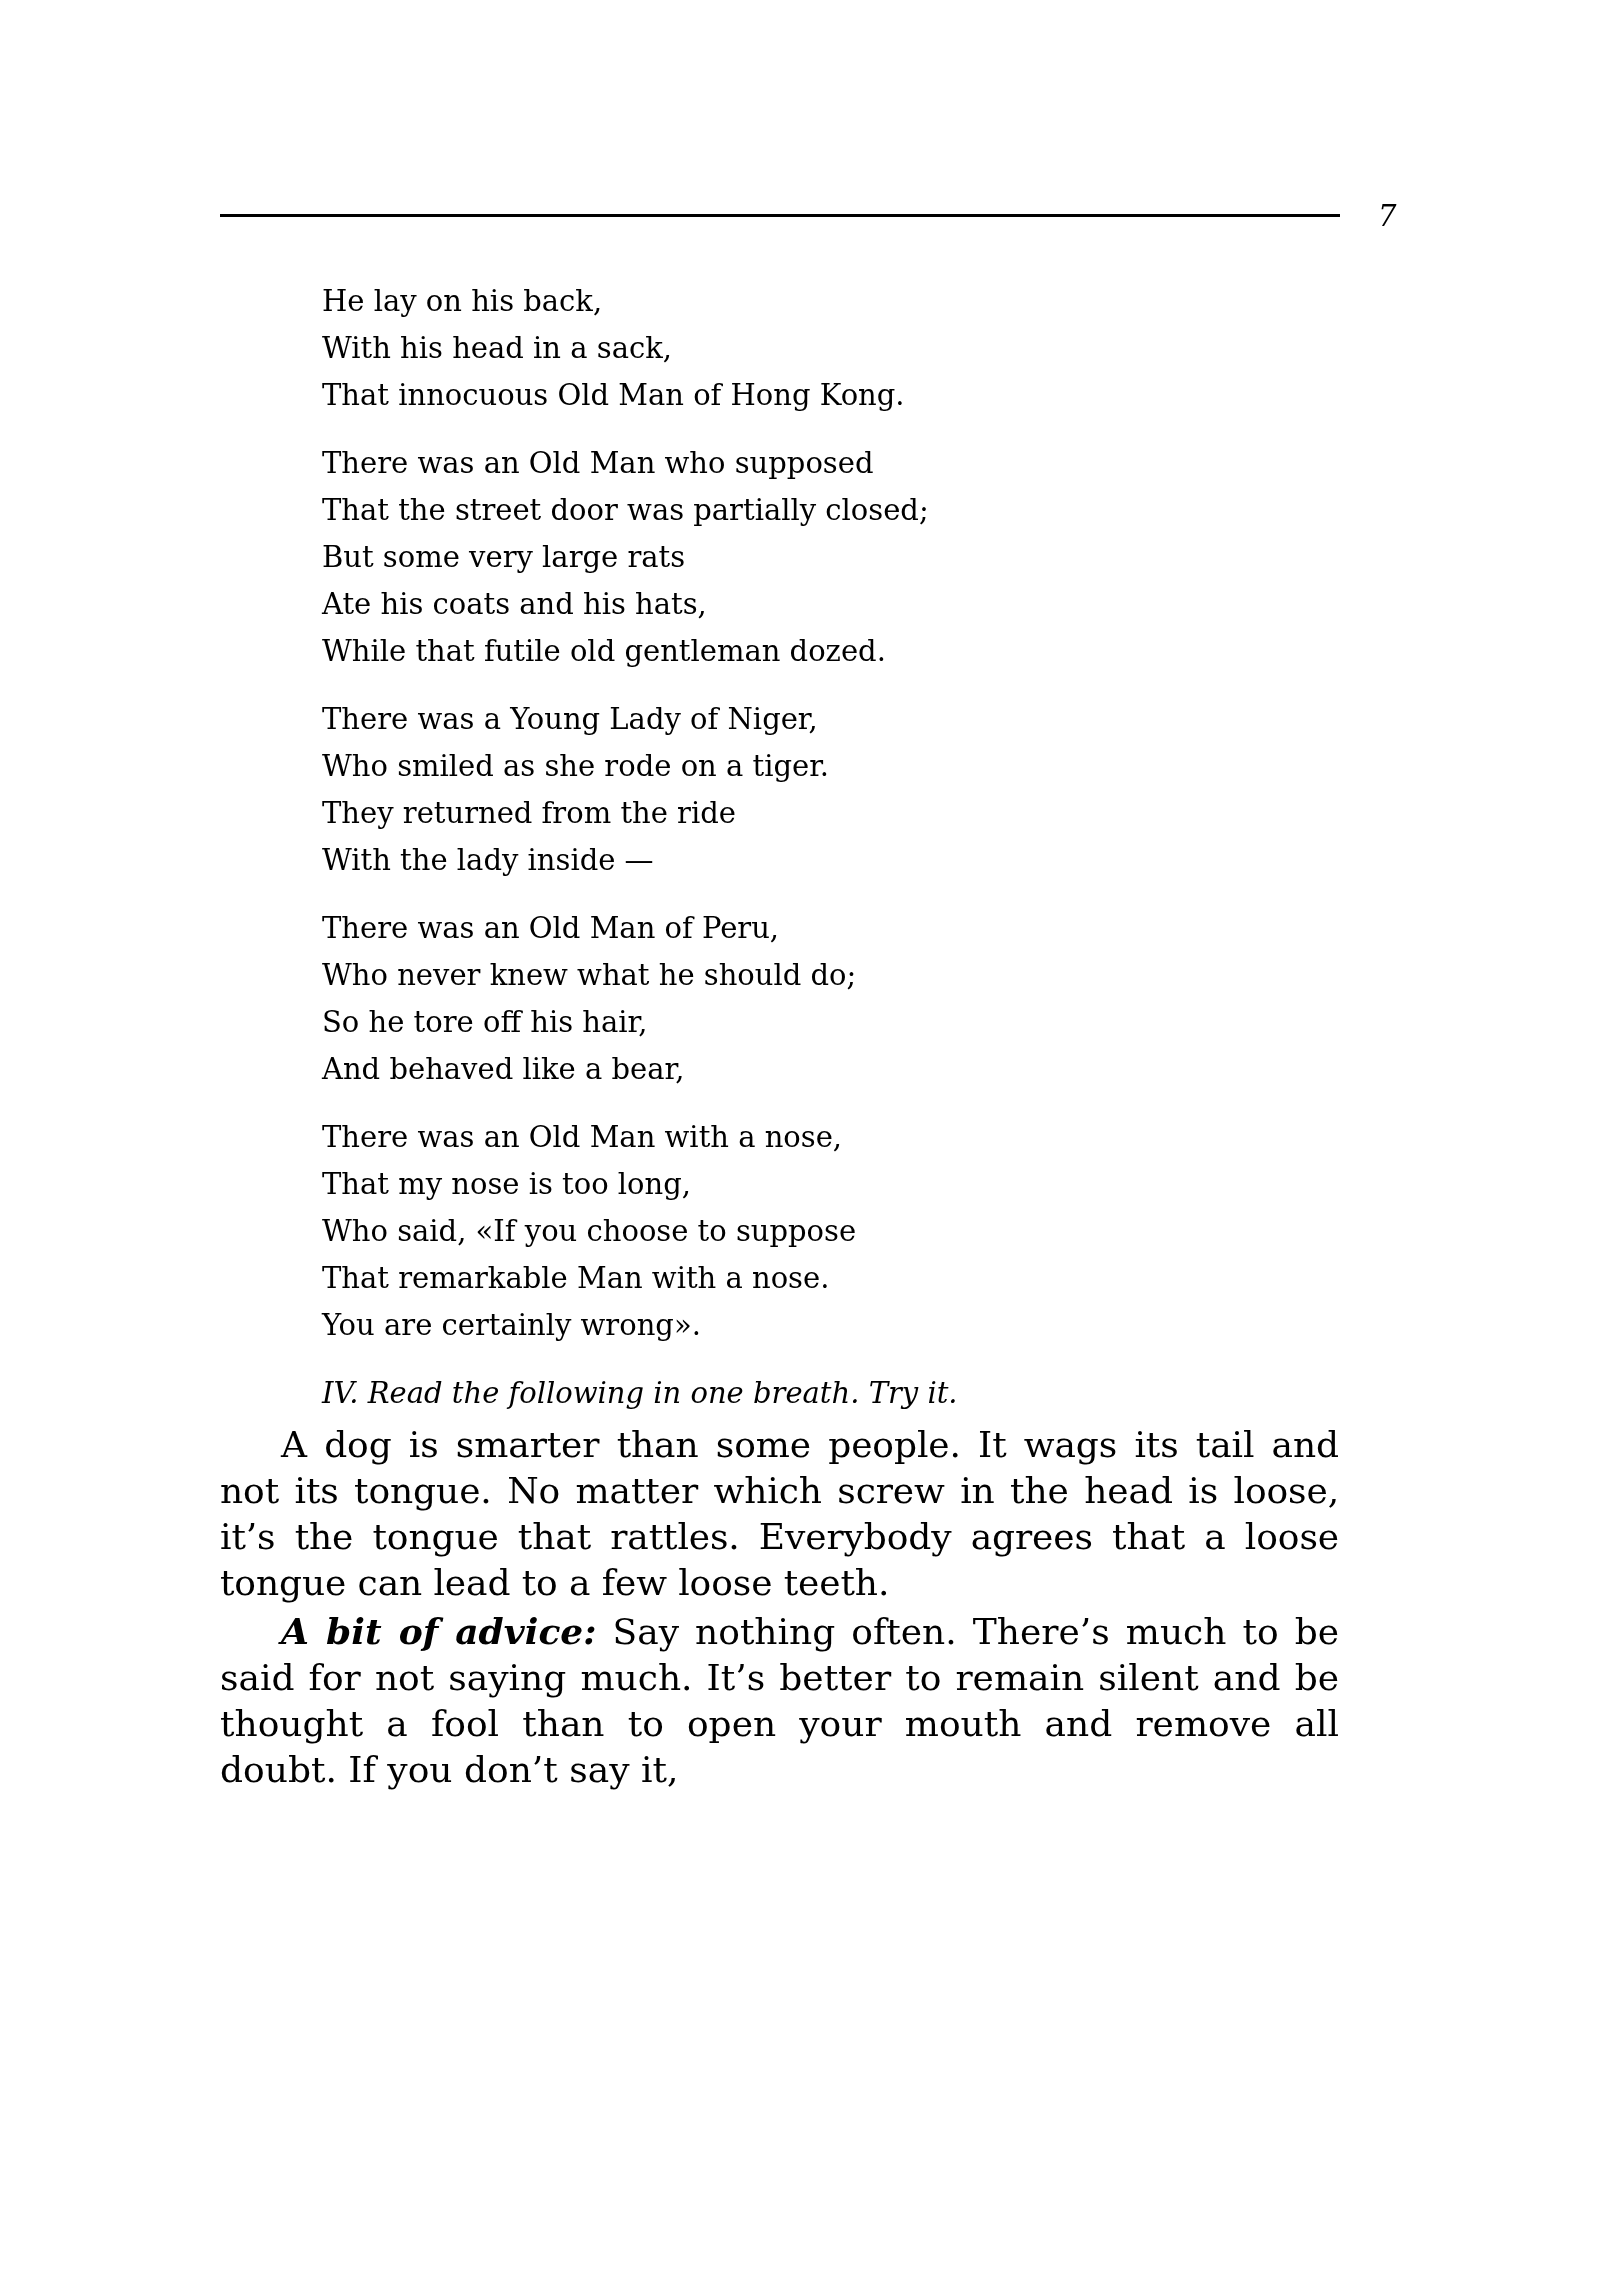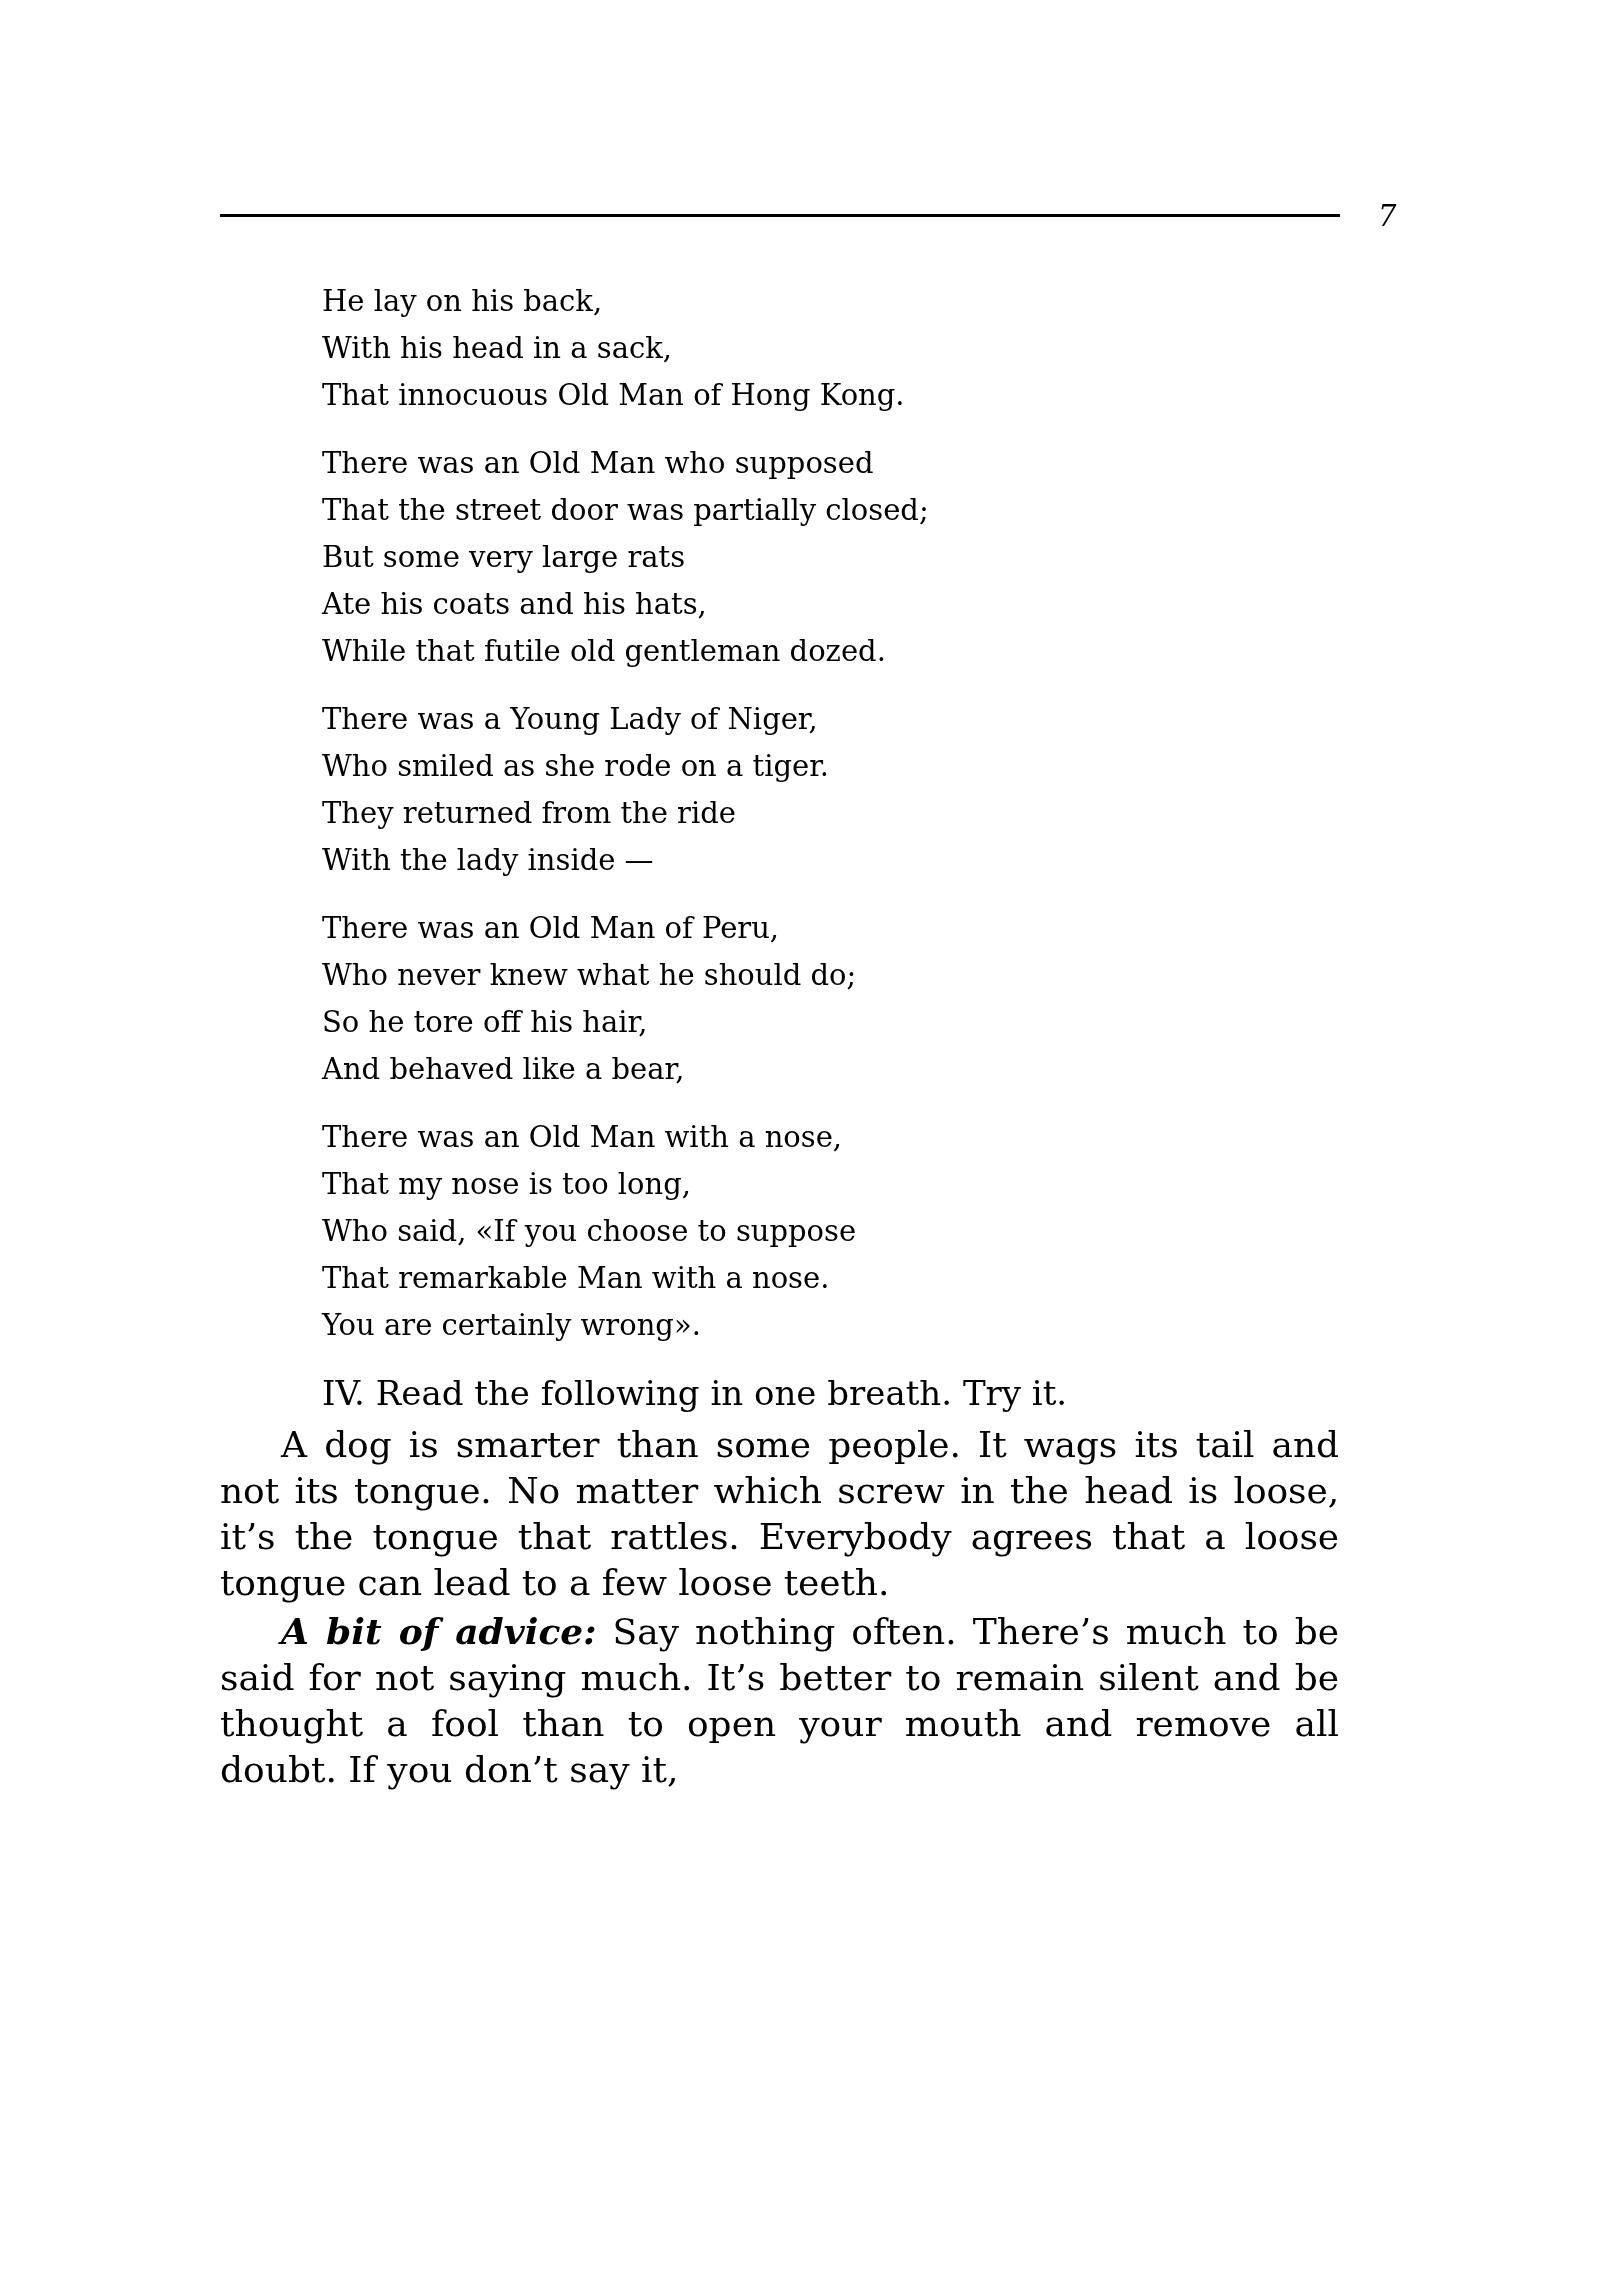--- a/index.html
+++ b/index.html
@@ -61,24 +61,25 @@
     font-size: 29px;
     line-height: 47px;
     margin: 0 0 21px 0;
     padding-left: 102px;
     white-space: nowrap;
   }
   .stanza .vline {
     display: block;
   }
   .task-line {
-    font-size: 34px;
+    font-size: 29px;
     line-height: 46px;
     margin: 15.7px 0 5.5px 0;
     padding-left: 102px;
+    font-style: italic;
   }
   .para {
     font-size: 36px;
     line-height: 46px;
     margin: 0 0 2.8px 0;
     text-align: justify;
     text-indent: 61px;
     width: 1119px;
   }
   .para.tight {

